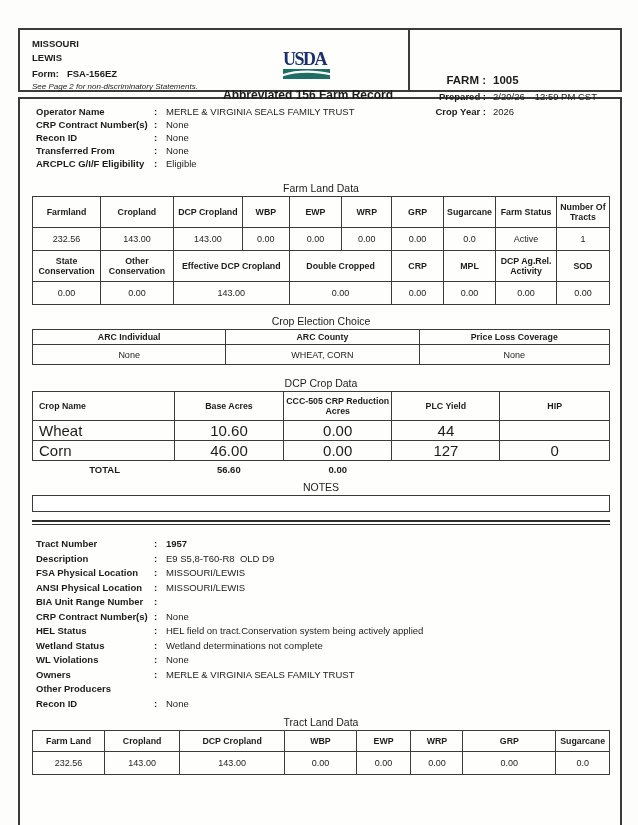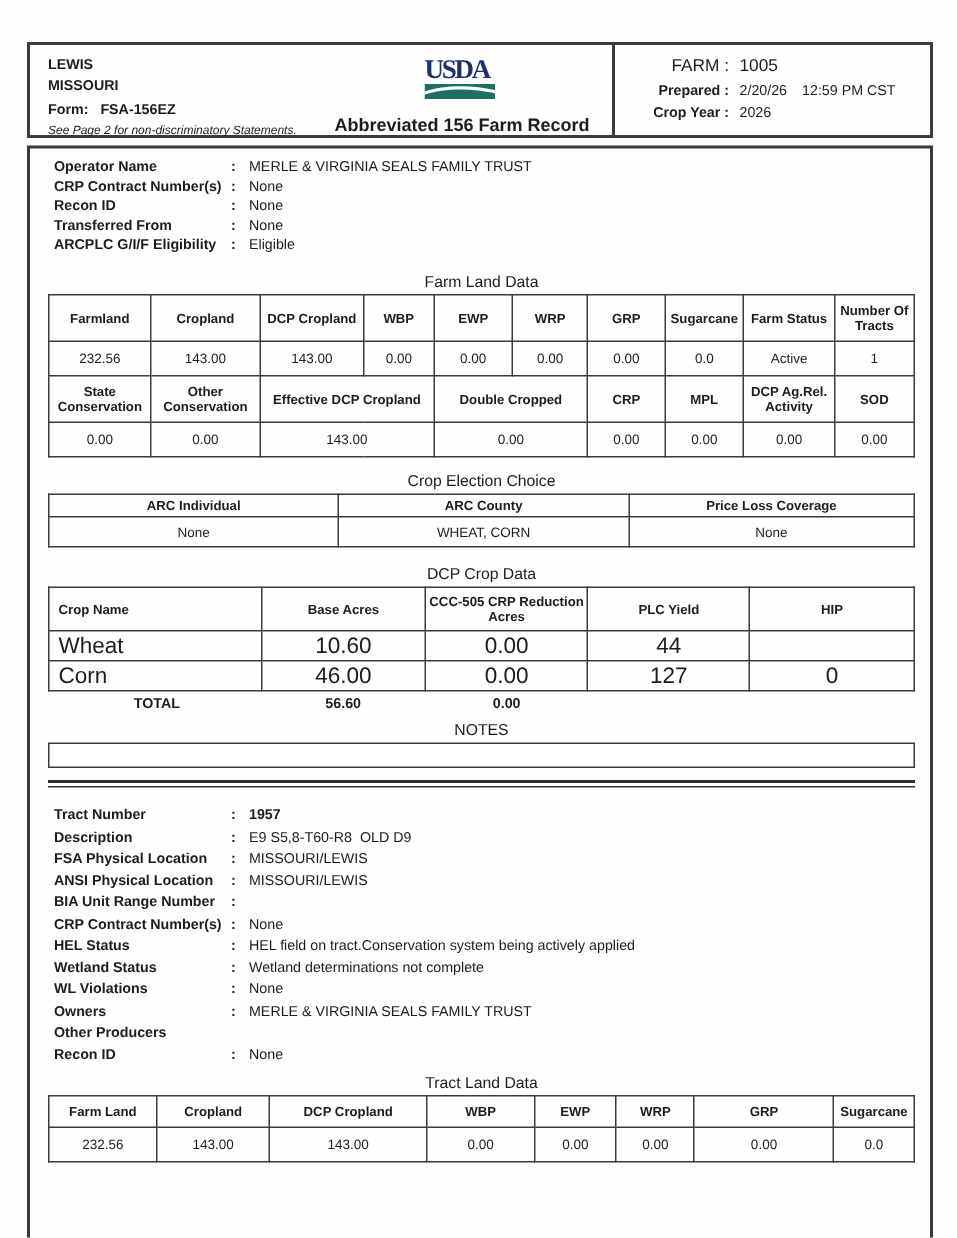--- a/index.html
+++ b/index.html
@@ -12,29 +12,29 @@
   }
   .page { position: relative; width: 638px; height: 825px; padding: 28px 16px 0 18px; }
 
   
   .hdr-box { border: 2px solid #3b3b3b; display: flex; height: 64px; background: #fefefd; }
   .hdr-left { width: 188px; padding: 7px 4px 0 12px; }
   .hdr-left .line { font-size: 9.5px; font-weight: bold; line-height: 14px; }
   .hdr-form { font-size: 9.5px; font-weight: bold; margin-top: 3px; }
   .hdr-form .fv { margin-left: 8px; }
   .hdr-note { font-size: 8px; font-style: italic; margin-top: 3px; }
-  .hdr-center { flex: 1; display: flex; flex-direction: column; align-items: center; padding-top: 7px; }
+  .hdr-center { flex: 1; display: flex; flex-direction: column; align-items: center; padding-top: 20px; }
   .hdr-center-top { display: flex; align-items: flex-start; gap: 6px; }
   .agency { font-size: 9px; font-weight: bold; line-height: 11px; padding-top: 3px; }
   .hdr-title { font-size: 12px; font-weight: bold; margin-top: 2px; }
   .hdr-right { width: 212px; border-left: 2px solid #3b3b3b; padding: 6px 6px 0 4px; }
   .hdr-kv { display: flex; line-height: 15px; }
   .hdr-kv .hl { width: 72px; text-align: right; font-weight: bold; font-size: 9.5px; }
   .hdr-kv .hv { margin-left: 7px; font-size: 9.5px; }
-  .hdr-kv.big .hl, .hdr-kv.big .hv { font-size: 11.5px; font-weight: normal; line-height: 17px; }
+  .hdr-kv.big .hl, .hdr-kv.big .hv { font-size: 11.5px; font-weight: bold; line-height: 17px; margin-top: 36px; }
   .hdr-kv .ht { margin-left: 10px; font-size: 9.5px; }
 
   
   .main-box { border: 2px solid #3b3b3b; margin-top: 5px; height: 820px; padding: 6px 10px 0 12px; background: #fefefd; }
 
   .kv-row { display: flex; font-size: 9.5px; line-height: 13px; }
   .kv-row .kl { font-weight: bold; width: 122px; flex: none; padding-left: 4px; }
   .kv-row .kc { width: 12px; flex: none; font-weight: bold; text-align: left; }
   .kv-row .kv { white-space: pre-wrap; }
   .kv-row .kv.strong { font-weight: bold; }
@@ -74,22 +74,22 @@
   .mt8 { margin-top: 4px; } .mt10 { margin-top: 10px; } .mt12 { margin-top: 12px; }
   .gap14 > .kv-row { margin-top: 1.5px; }
 </style>
 </head>
 <body>
 
 <div class="page">
 
   <div class="hdr-box">
     <div class="hdr-left">
+      <div class="line">MISSOURI</div>
       <div class="line">LEWIS</div>
-      <div class="line">MISSOURI</div>
       <div class="hdr-form">
         <span>Form:</span><span class="fv">FSA-156EZ</span>
       </div>
       <div class="hdr-note">See Page 2 for non-discriminatory Statements.</div>
     </div>
     <div class="hdr-center">
       <div class="hdr-center-top">
         <span>
           <svg width="50" height="32" viewBox="0 0 50 32" aria-hidden="true">
             <text x="0" y="15" font-family="Liberation Serif, serif" font-weight="bold" font-size="18" letter-spacing="-1.5" fill="#1b2f6e">USDA</text>

